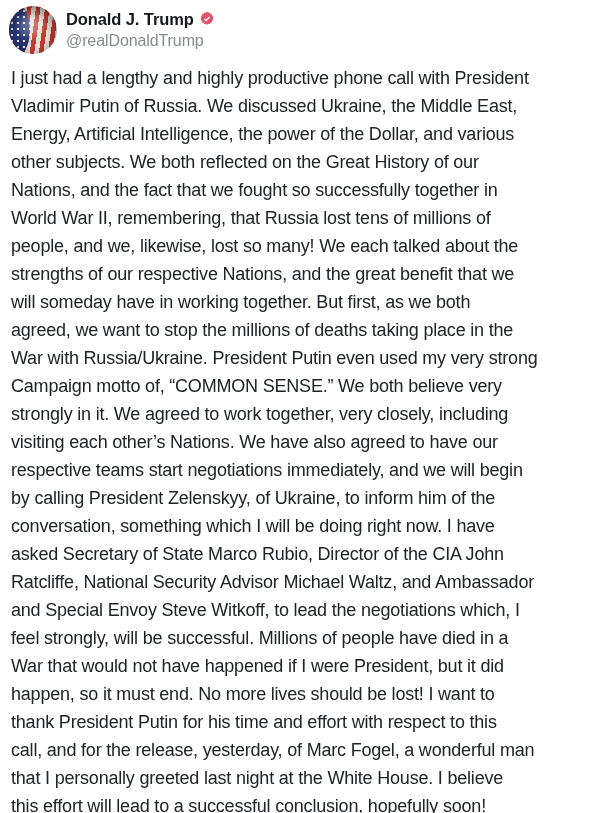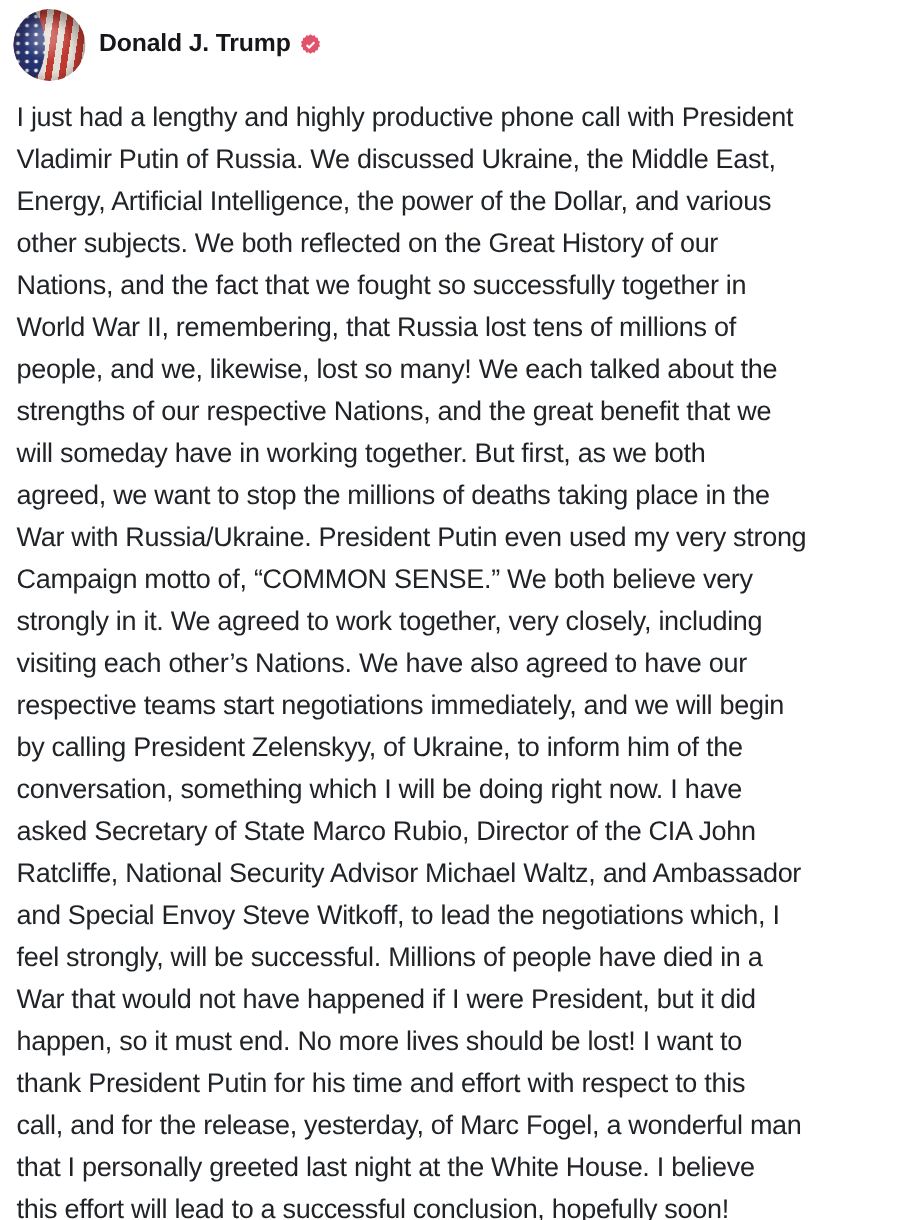--- a/index.html
+++ b/index.html
@@ -103,20 +103,21 @@
     <div class="author-block">
       <div class="name-row">
         <span class="display-name">Donald J. Trump</span>
         <span class="verified-badge">
           <svg width="16" height="16" viewBox="0 0 24 24" aria-hidden="true">
             <path fill="#e0536a" d="M12 1.2l1.9 1.5 2.3-.5 1 2.2 2.3.6.1 2.4 1.9 1.4-.9 2.2.9 2.2-1.9 1.4-.1 2.4-2.3.6-1 2.2-2.3-.5-1.9 1.5-1.9-1.5-2.3.5-1-2.2-2.3-.6-.1-2.4-1.9-1.4.9-2.2-.9-2.2 1.9-1.4.1-2.4 2.3-.6 1-2.2 2.3.5z"></path>
             <path fill="#ffffff" d="M10.6 15.9l-3.2-3.2 1.5-1.5 1.7 1.7 4.5-4.5 1.5 1.5z"></path>
           </svg>
         </span>
       </div>
+      <div class="handle">@realDonaldTrump</div>
     </div>
   </header>
 
   <div class="post-body">I just had a lengthy and highly productive phone call with President
 Vladimir Putin of Russia. We discussed Ukraine, the Middle East,
 Energy, Artificial Intelligence, the power of the Dollar, and various
 other subjects. We both reflected on the Great History of our
 Nations, and the fact that we fought so successfully together in
 World War II, remembering, that Russia lost tens of millions of
 people, and we, likewise, lost so many! We each talked about the

